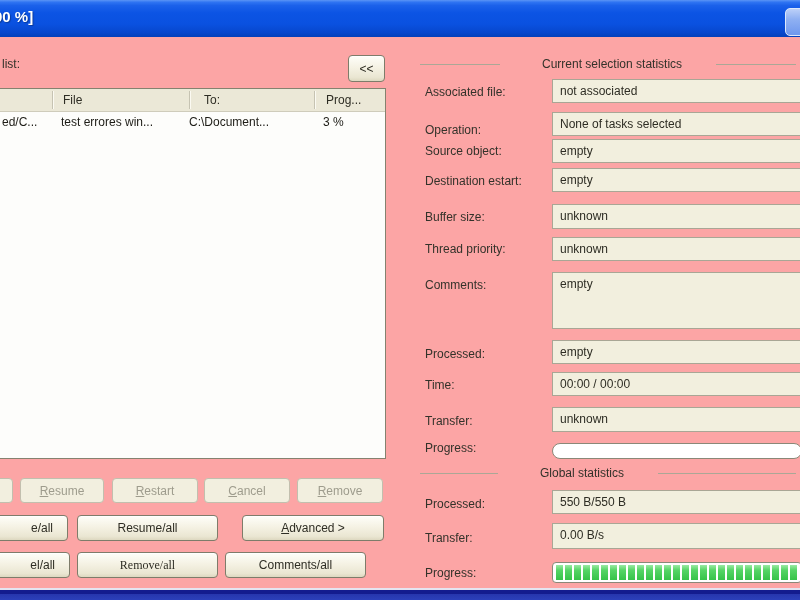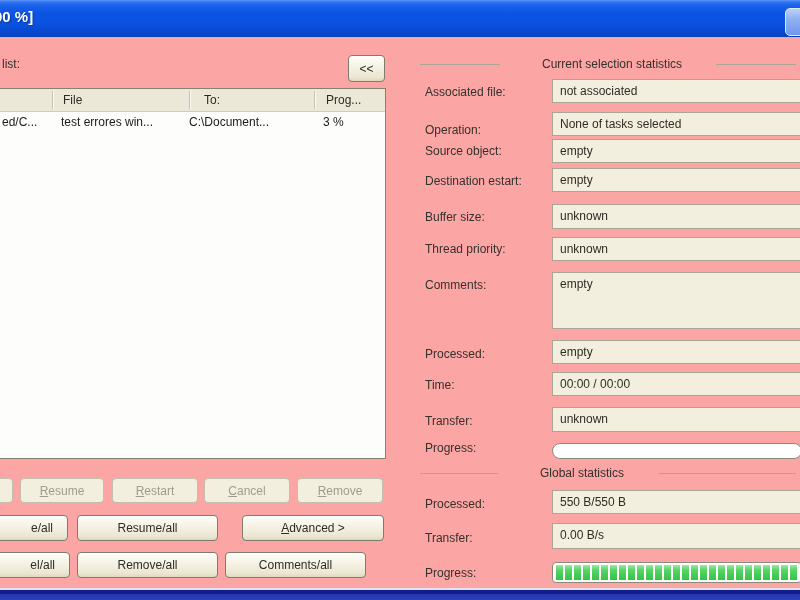--- a/index.html
+++ b/index.html
@@ -120,21 +120,21 @@
       <span>Resume/all</span>
     </button>
     <button class="btn" style="left:242px;top:478px;width:142px;height:26px;">
       <span class="mn">A</span>
         <span>dvanced &gt;</span>
     </button>
 
     <button class="btn" style="left:-14px;top:515px;width:84px;height:26px;justify-content:flex-end;padding-right:14px;">
       <span>el/all</span>
     </button>
-    <button class="btn" style="left:77px;top:515px;width:141px;height:26px;">
+    <button class="btn" style="left:77px;top:515px;width:141px;height:26px;font-family:Liberation Serif, serif;">
       <span>Remove/all</span>
     </button>
     <button class="btn" style="left:225px;top:515px;width:141px;height:26px;">
       <span>Comments/all</span>
     </button>
 
     <div class="gheader" style="top:20px;">
       <span class="gline" style="width:80px;"></span>
       <span class="gtitle">Current selection statistics</span>
       <span class="gline grow"></span>

